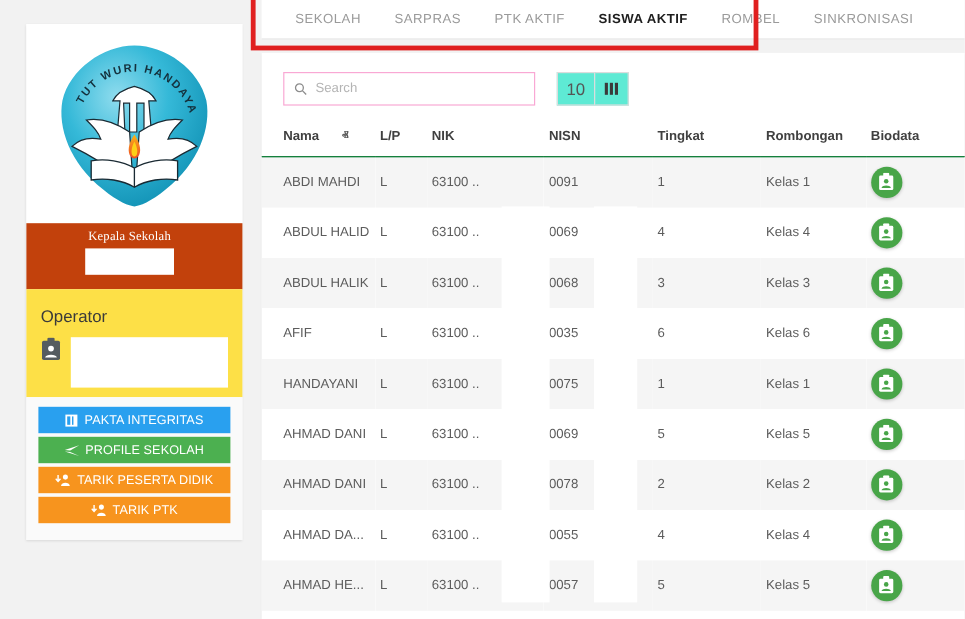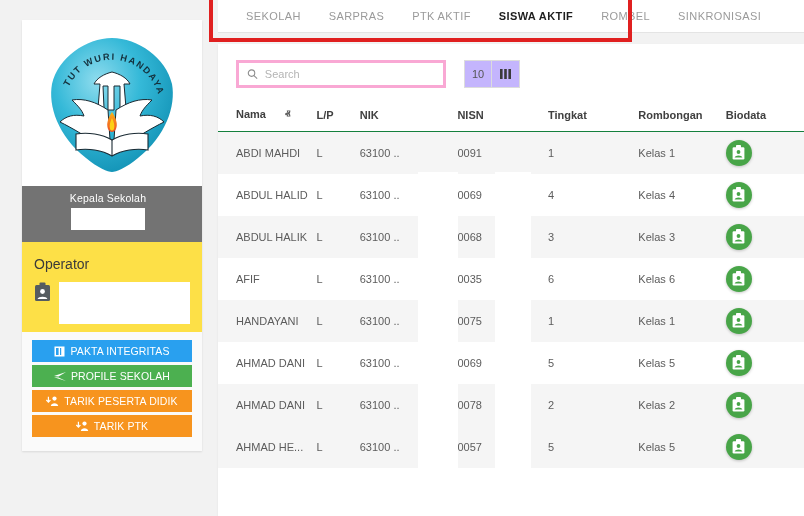--- a/index.html
+++ b/index.html
@@ -30,23 +30,24 @@
   #logo-wrap {
     padding: 12px 14px 6px 14px;
     display: flex;
     justify-content: center;
     align-items: center;
     background: #fff;
   }
   #logo-wrap svg { display: block; }
 
   #kepala-panel {
-    background: #737373;
+    background: #c2410c;
     padding: 6px 16px 12px 8px;
     text-align: center;
+    font-family: Liberation Serif, serif;
   }
   #kepala-label {
     color: #ffffff;
     font-size: 10.5px;
     letter-spacing: .2px;
     padding-bottom: 4px;
     font-weight: 400;
   }
   .redact {
     background: #ffffff;
@@ -152,21 +153,21 @@
   }
 
   #toolbar {
     display: flex;
     align-items: center;
     padding: 16px 18px 12px 18px;
   }
   #search-box {
     width: 210px;
     height: 28px;
-    border: 3px solid #f9a8d4;
+    border: 1px solid #f9a8d4;
     display: flex;
     align-items: center;
     padding: 0 8px;
     gap: 7px;
     background: #fff;
   }
   #search-input {
     border: none;
     outline: none;
     font-size: 11px;
@@ -181,23 +182,23 @@
     margin-left: 18px;
     display: flex;
   }
   .ctl-box {
     height: 28px;
     min-width: 28px;
     border: 1px solid #dcdcdc;
     display: flex;
     align-items: center;
     justify-content: center;
-    font-size: 11px;
+    font-size: 14px;
     color: #555;
-    background: #c4b5fd;
+    background: #5eead4;
     cursor: pointer;
     padding: 0 7px;
   }
   .ctl-box + .ctl-box { border-left: none; }
 
   
   table {
     width: 100%;
     border-collapse: collapse;
     table-layout: fixed;
@@ -536,20 +537,38 @@
             <div class="bio-circle">
               <svg width="13" height="15" viewBox="0 0 13 15">
                 <rect x="0.6" y="2.2" width="11.8" height="12.2" rx="1.2" fill="#ffffff"></rect>
                 <rect x="4" y="0" width="5" height="3.2" rx="0.8" fill="#ffffff"></rect>
                 <circle cx="6.5" cy="7" r="1.9" fill="#48a548"></circle>
                 <path d="M2.6 12.6 C3.2 9.9 9.8 9.9 10.4 12.6 Z" fill="#48a548"></path>
               </svg>
             </div>
           </td>
         </tr>
+        <tr class="even">
+          <td>AHMAD DA...</td>
+          <td>L</td>
+          <td>63100        ..</td>
+          <td>0055</td>
+          <td>4</td>
+          <td>Kelas 4</td>
+          <td>
+            <div class="bio-circle">
+              <svg width="13" height="15" viewBox="0 0 13 15">
+                <rect x="0.6" y="2.2" width="11.8" height="12.2" rx="1.2" fill="#ffffff"></rect>
+                <rect x="4" y="0" width="5" height="3.2" rx="0.8" fill="#ffffff"></rect>
+                <circle cx="6.5" cy="7" r="1.9" fill="#48a548"></circle>
+                <path d="M2.6 12.6 C3.2 9.9 9.8 9.9 10.4 12.6 Z" fill="#48a548"></path>
+              </svg>
+            </div>
+          </td>
+        </tr>
         <tr class="odd">
           <td>AHMAD HE...</td>
           <td>L</td>
           <td>63100        ..</td>
           <td>0057</td>
           <td>5</td>
           <td>Kelas 5</td>
           <td>
             <div class="bio-circle">
               <svg width="13" height="15" viewBox="0 0 13 15">

